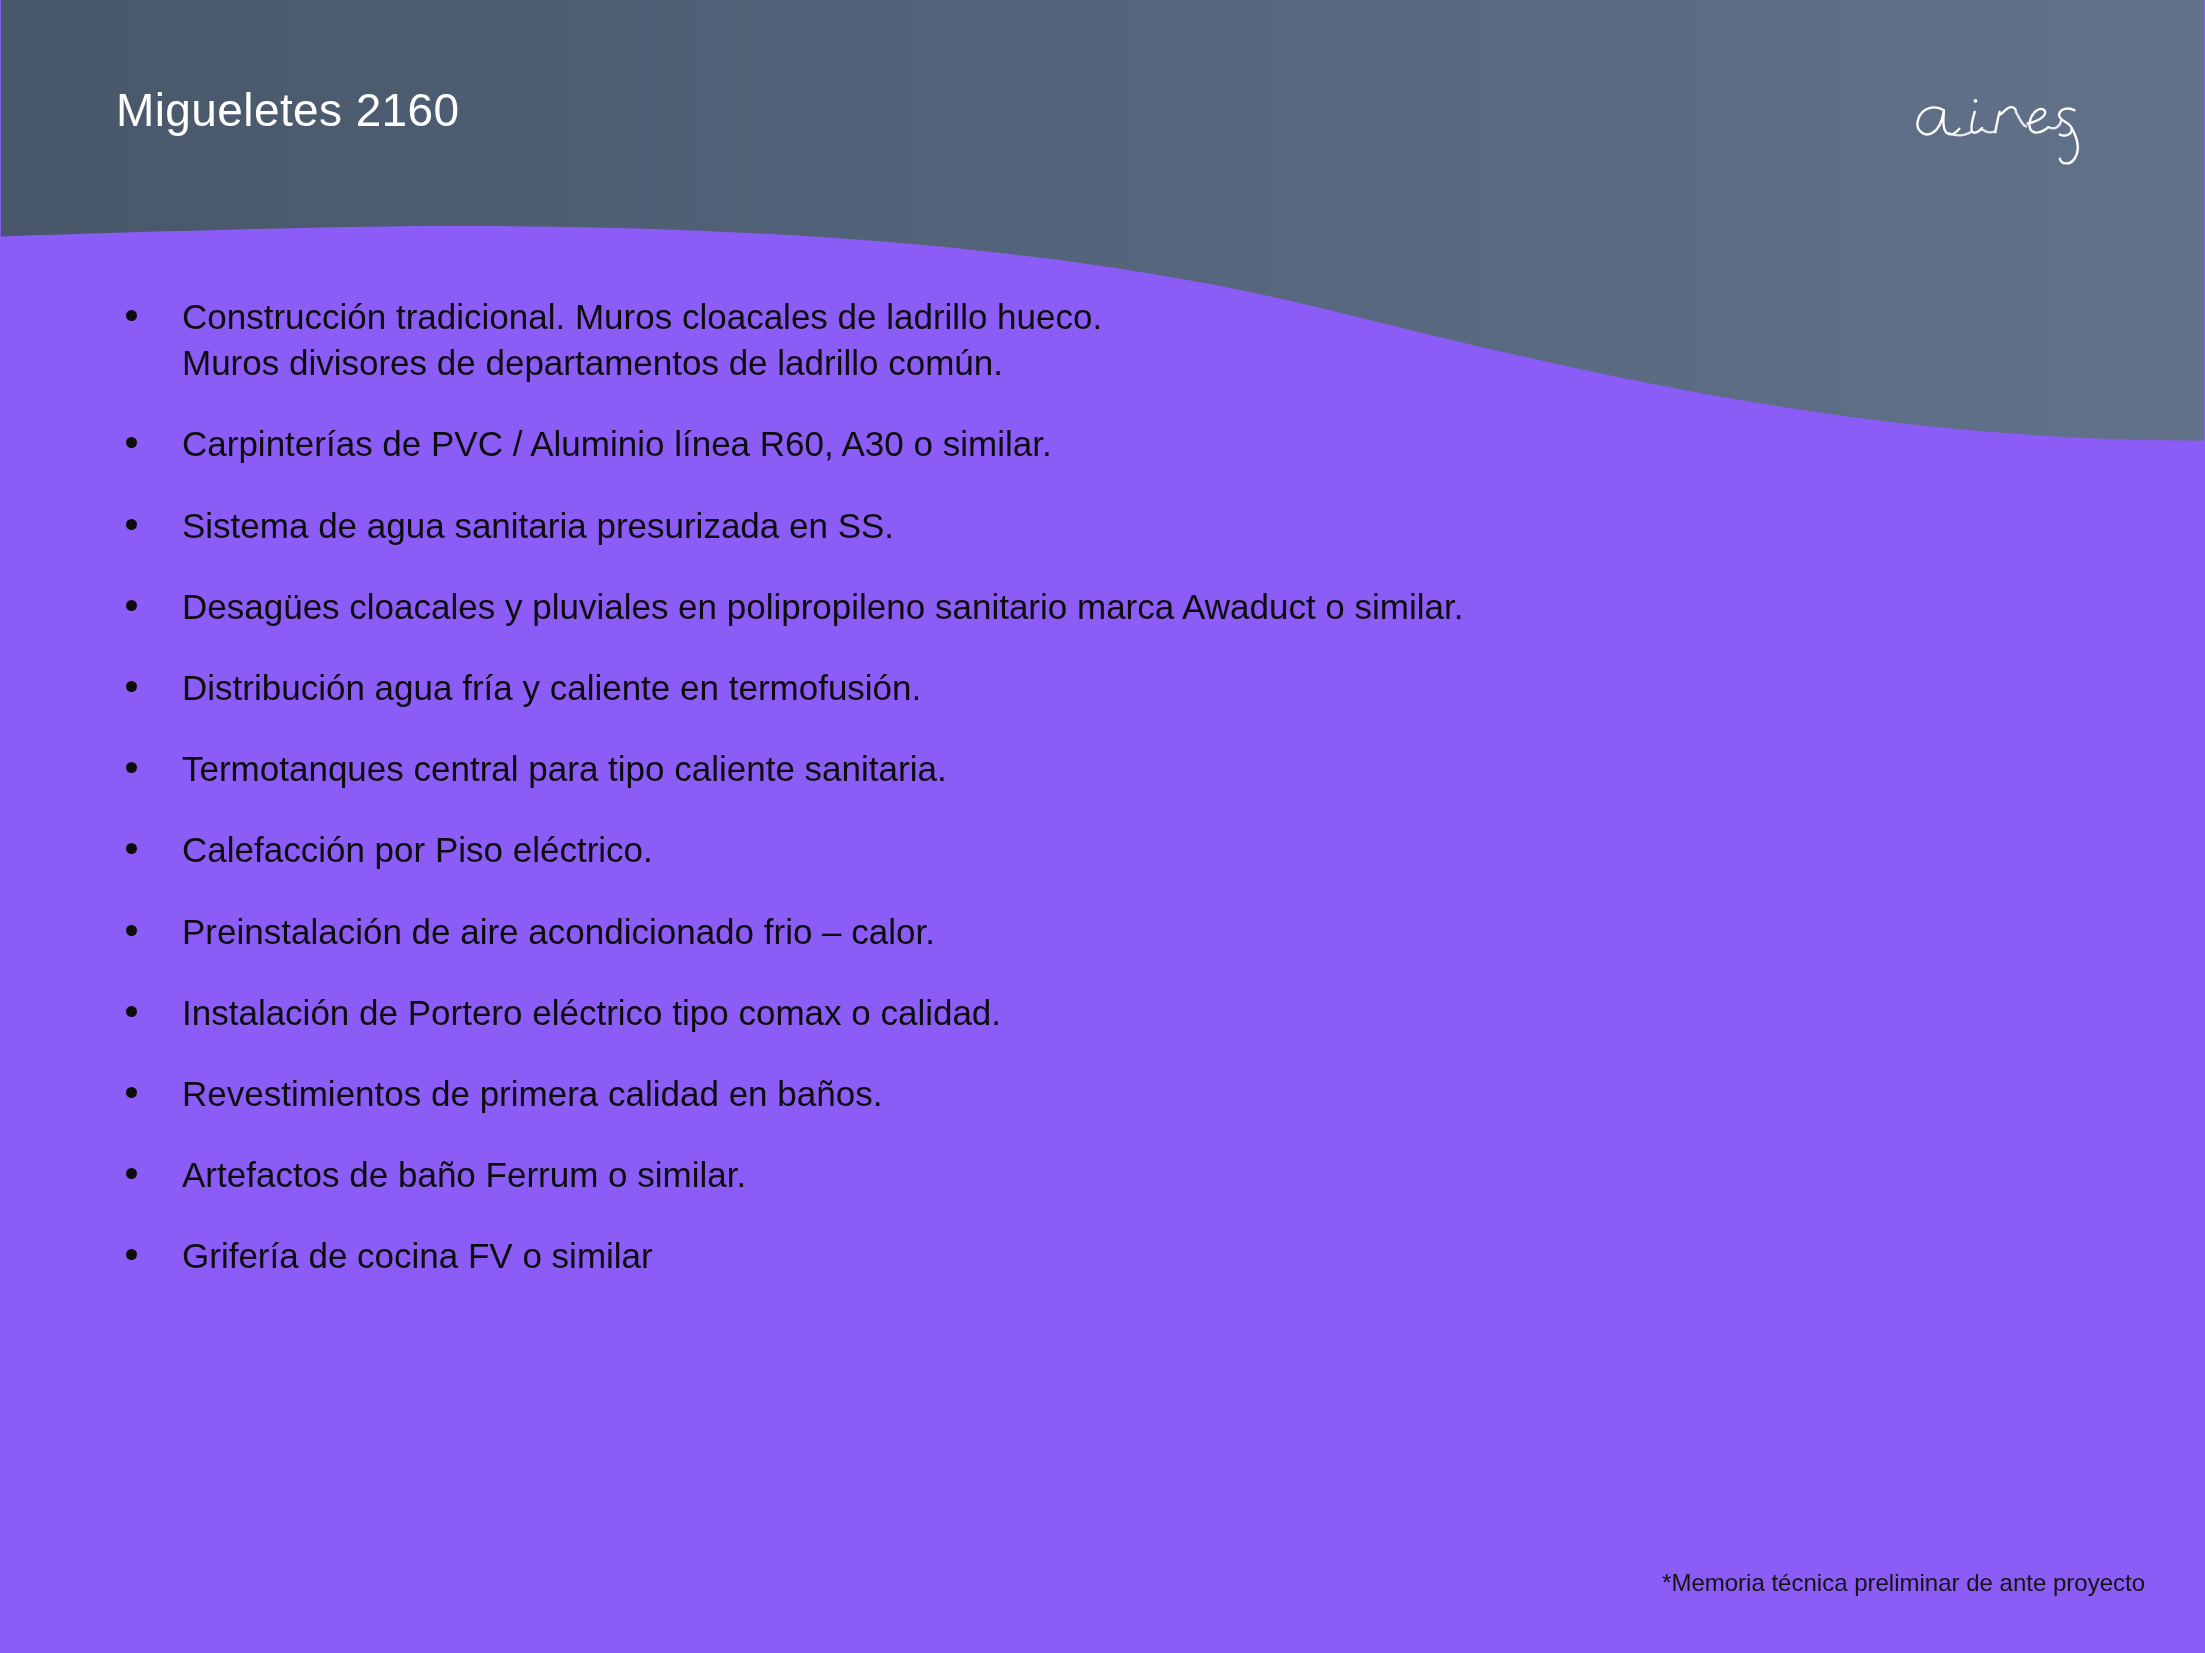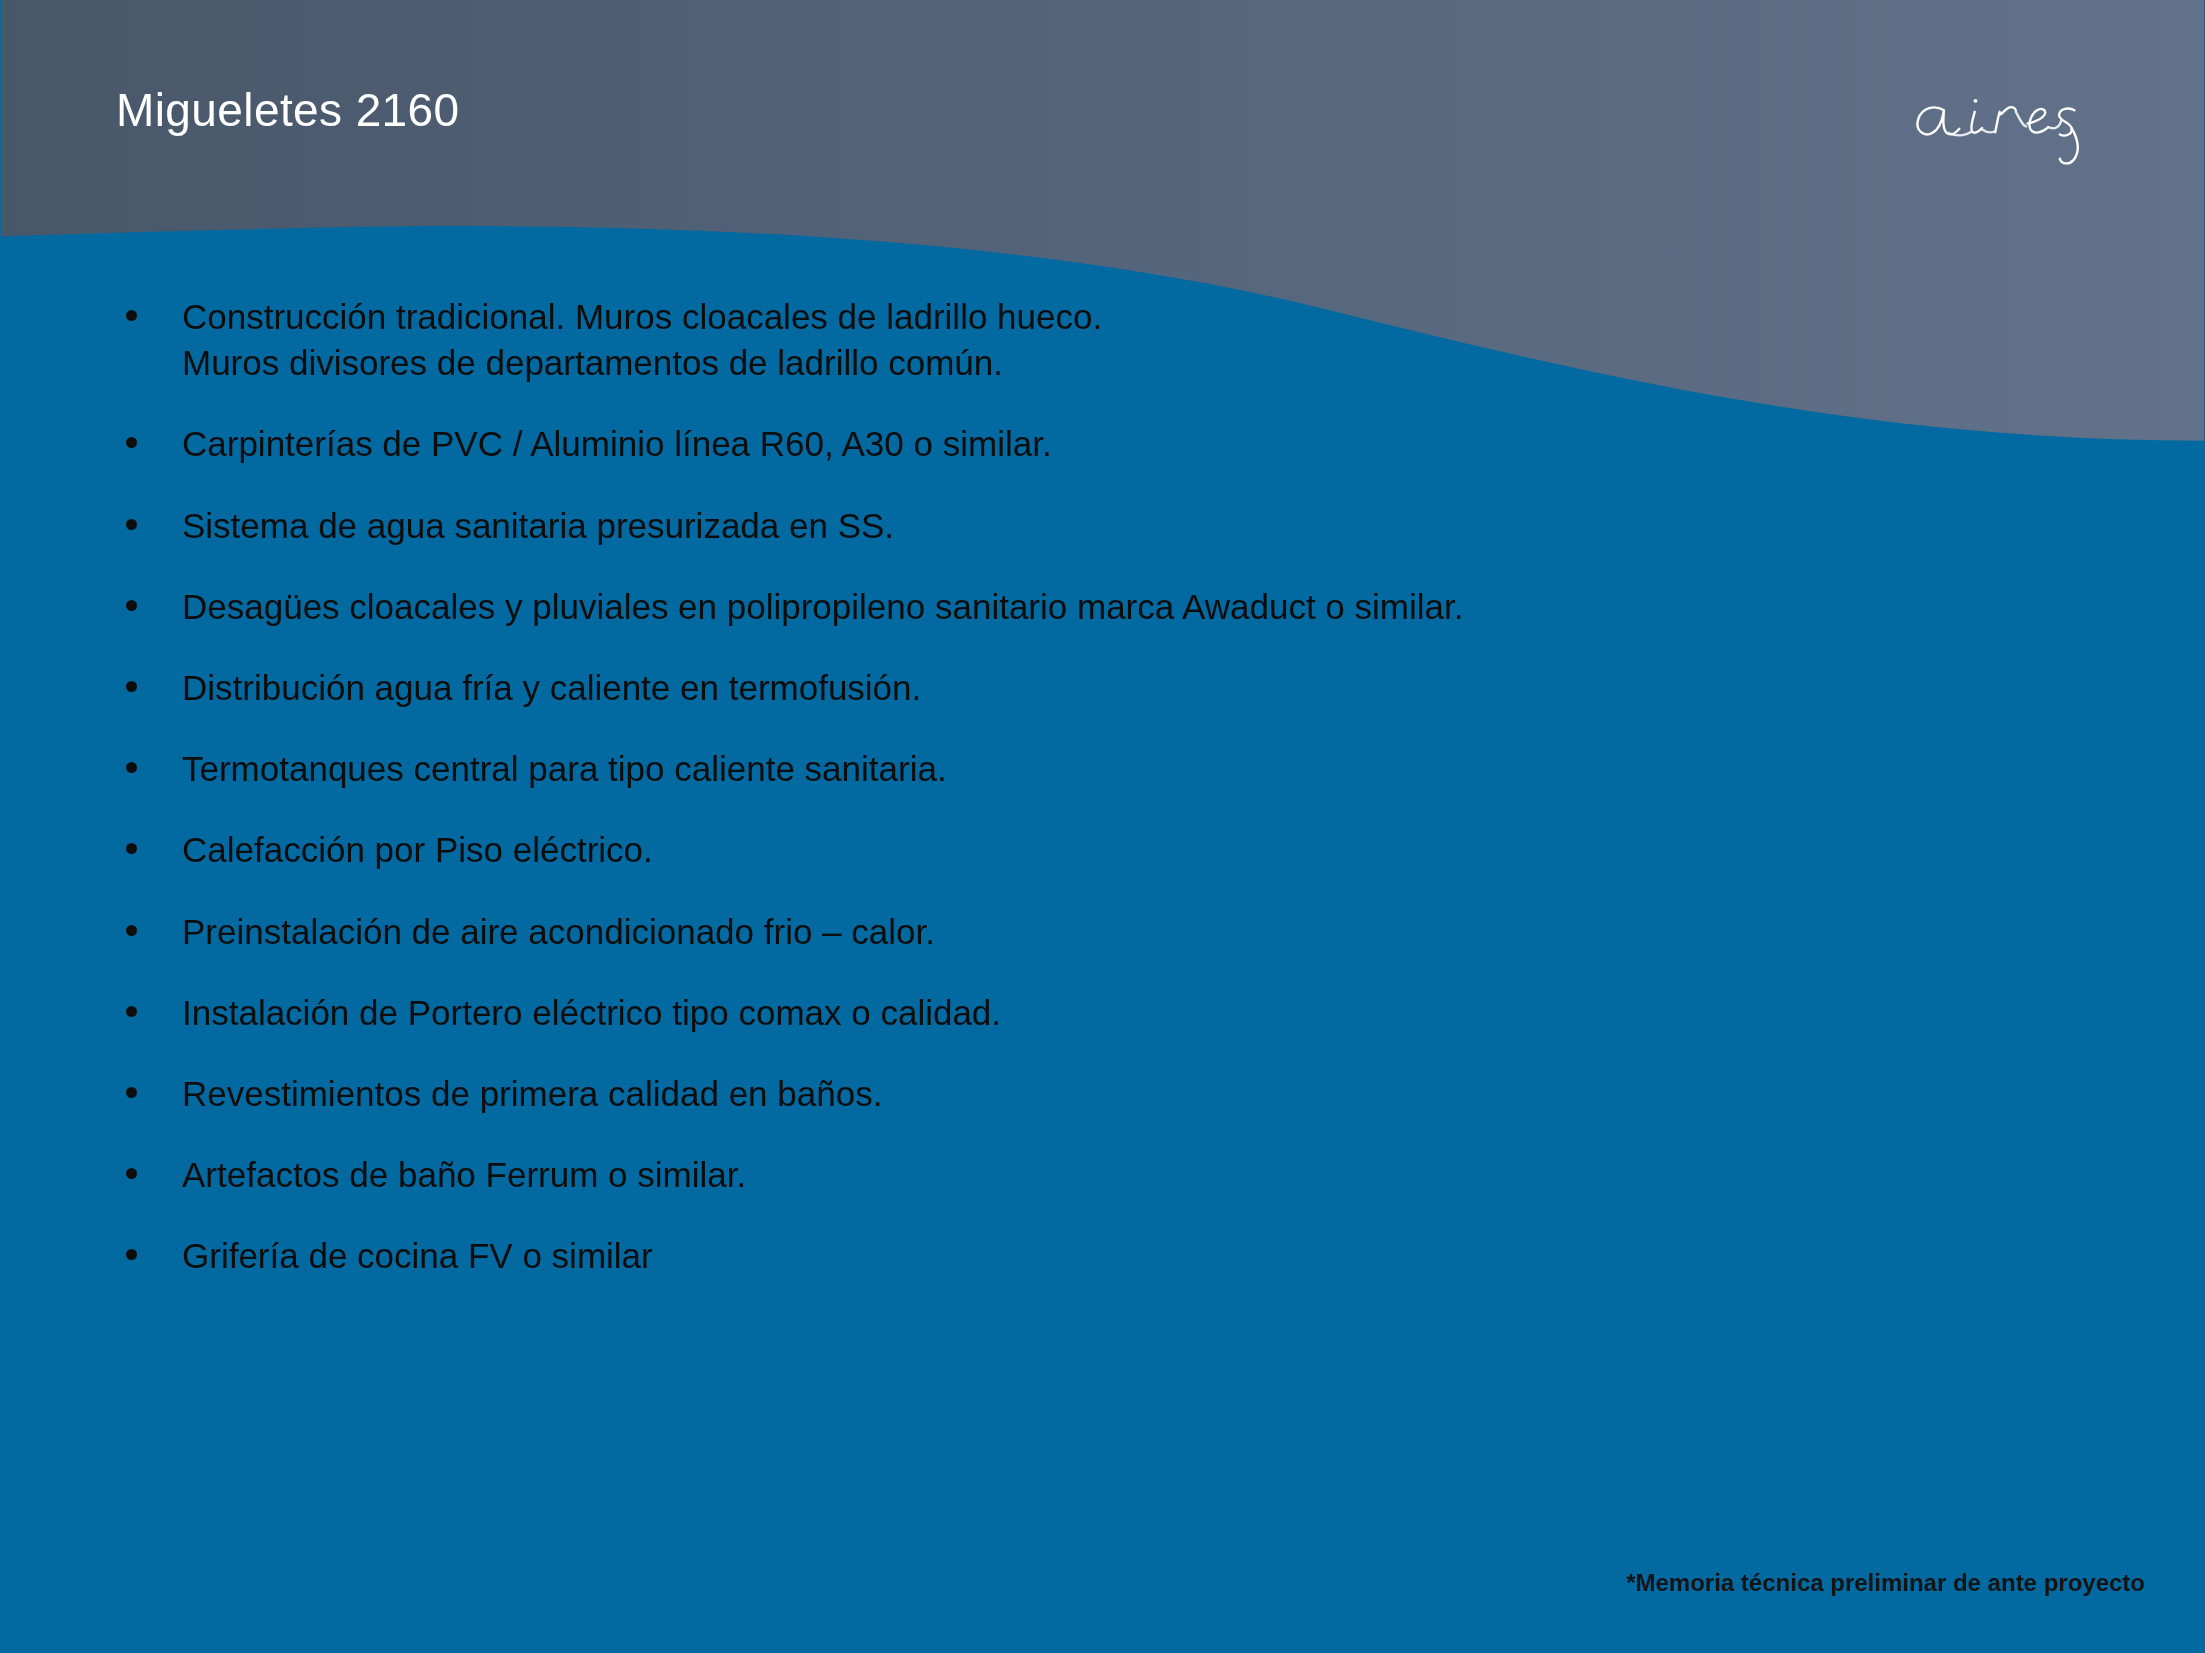--- a/index.html
+++ b/index.html
@@ -11,21 +11,21 @@
     height: 1654px;
     background: #ffffff;
     font-family: "Liberation Sans", sans-serif;
     overflow: hidden;
   }
 
   .slide {
     position: relative;
     width: 2205px;
     height: 1654px;
-    background: #0369a1;
+    background: #8b5cf6;
     overflow: hidden;
   }
 
   
   .header-band {
     position: absolute;
     top: 0;
     left: 0;
     width: 2205px;
     height: 470px;
@@ -93,21 +93,21 @@
   ul.bullets li .line2 {
     display: block;
   }
 
   .footnote {
     position: absolute;
     right: 60px;
     bottom: 57px;
     font-size: 24px;
     color: #141414;
-    font-weight: 700;
+    font-weight: 400;
     white-space: nowrap;
   }
 </style>
 </head>
 <body>
 
 <div class="slide">
 
   <div class="header-band">
     <svg width="2205" height="470" viewBox="0 0 3000 640" xmlns="http://www.w3.org/2000/svg" aria-hidden="true">

